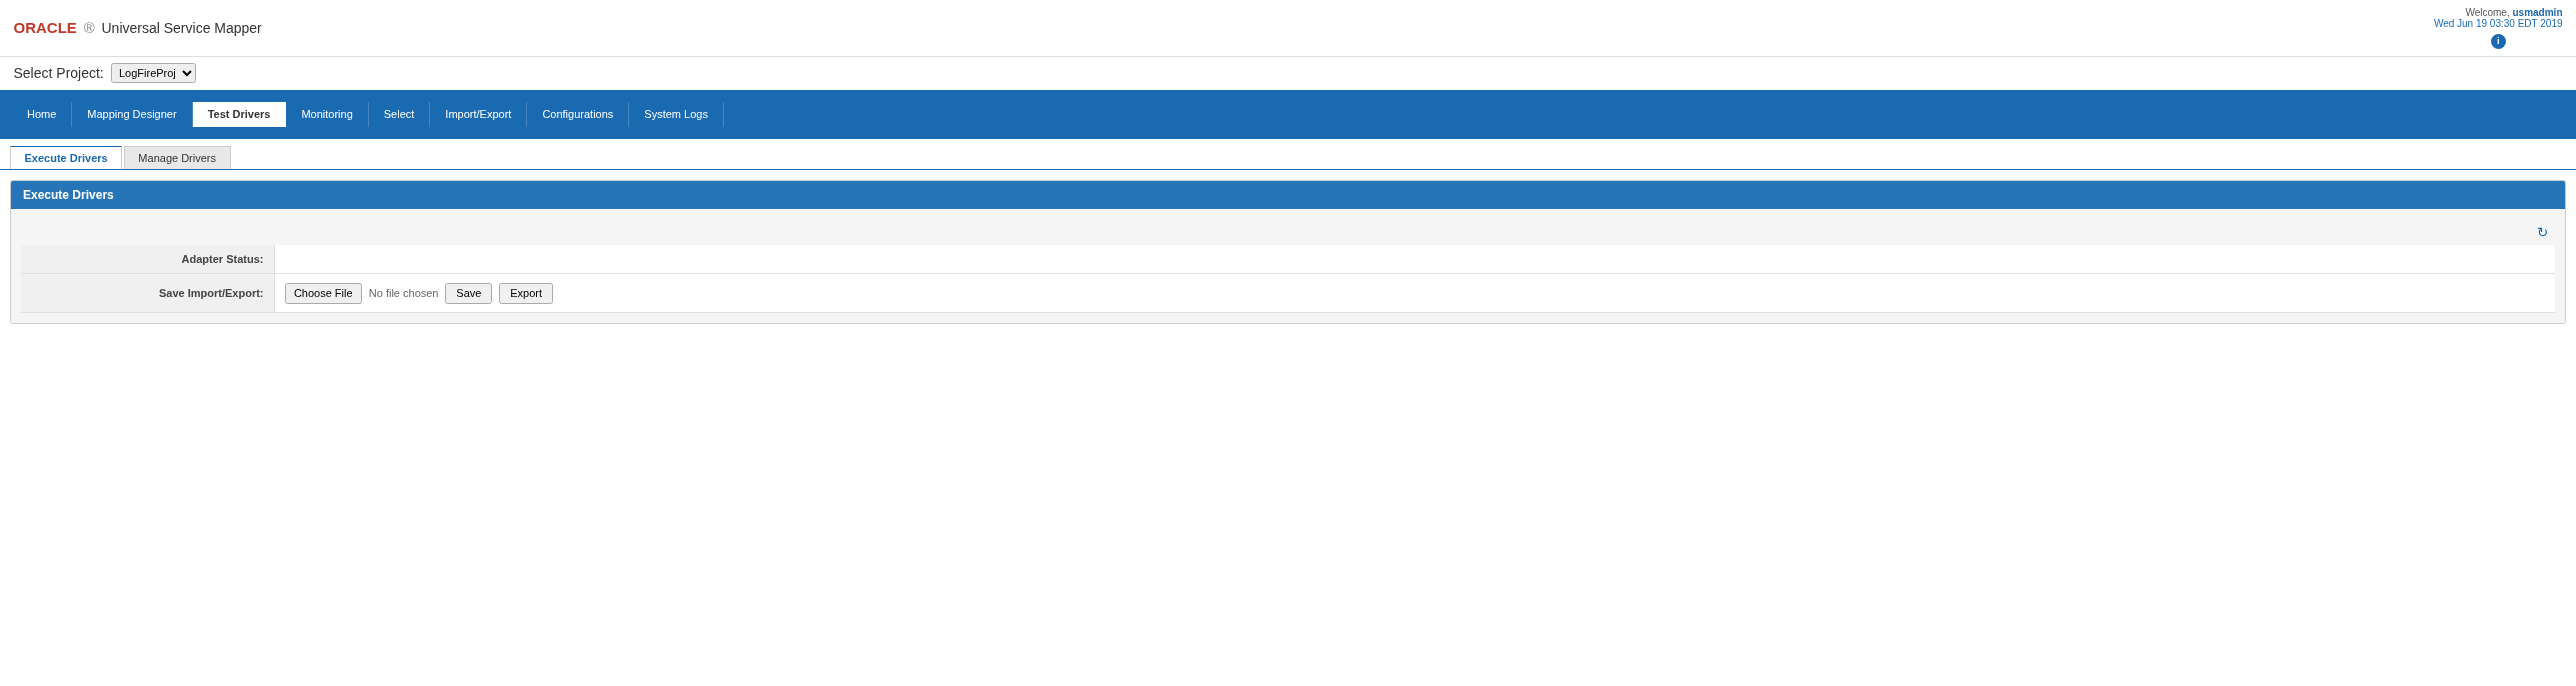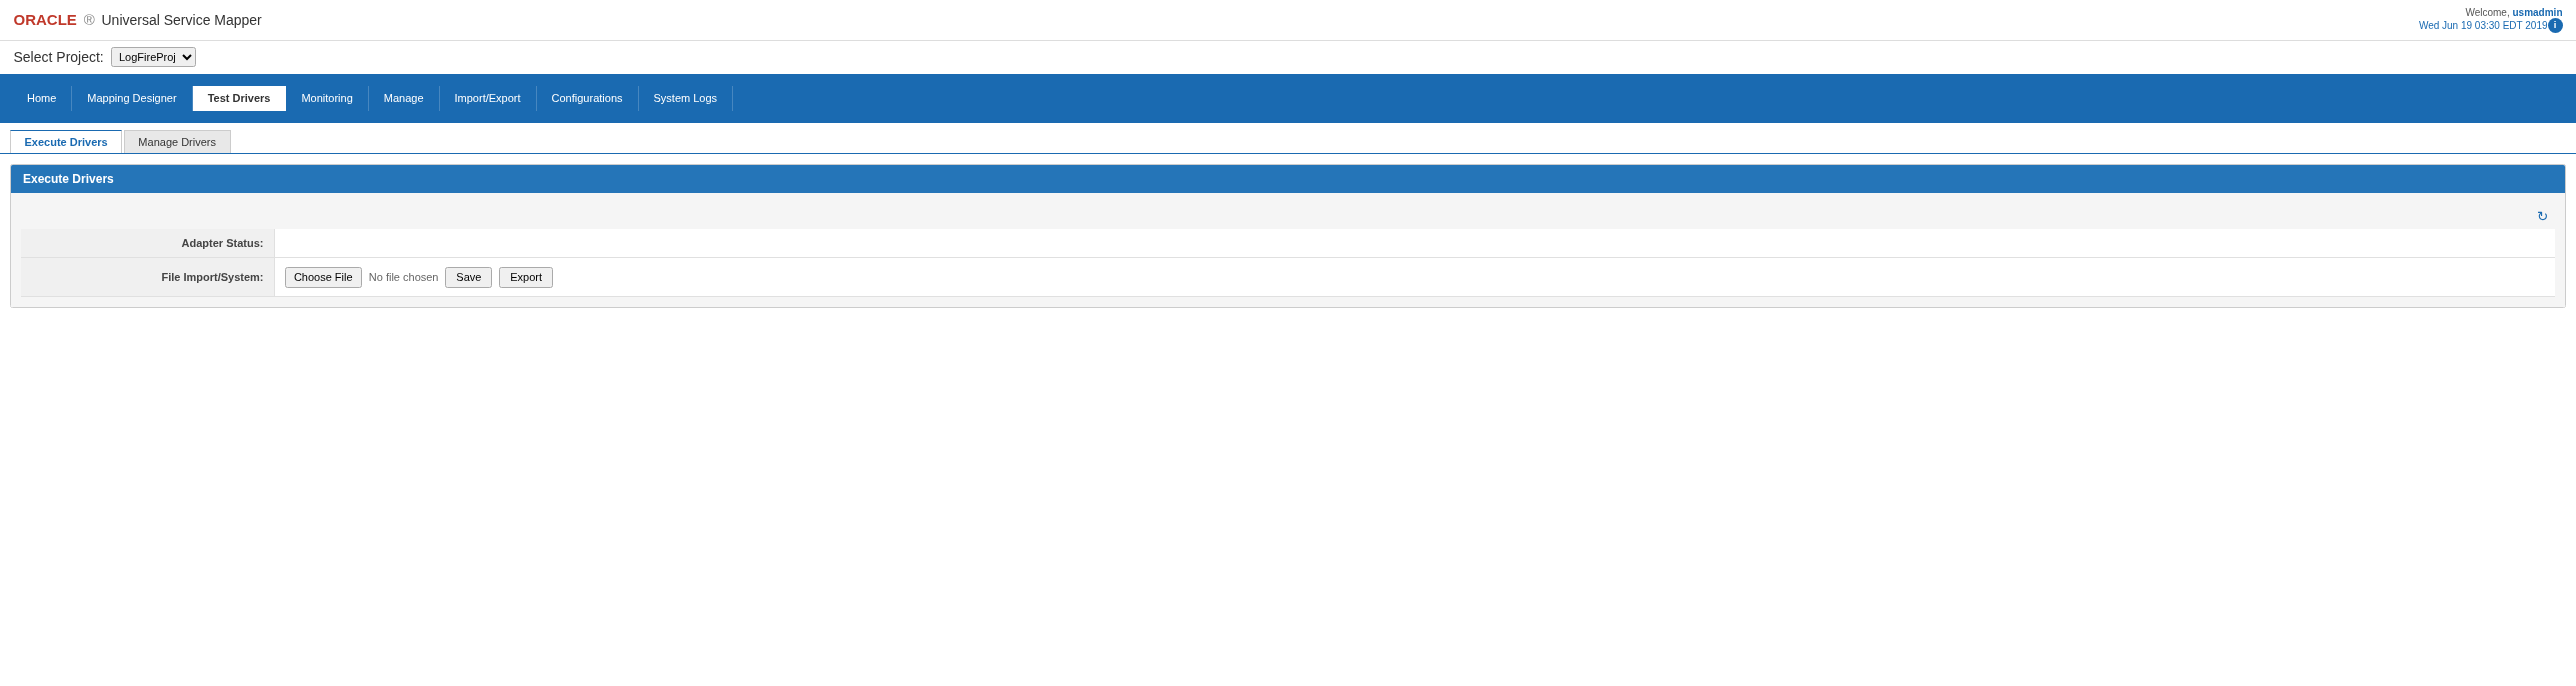--- a/index.html
+++ b/index.html
@@ -5,21 +5,21 @@
     * { box-sizing: border-box; margin: 0; padding: 0; }
     body { font-family: Arial, sans-serif; font-size: 11px; background: #fff; color: #333; }
 
     
     .header { display: flex; justify-content: space-between; align-items: center; padding: 6.8px 13.5px; border-bottom: 0.8px solid #ddd; }
     .header-logo { display: flex; align-items: center; gap: 6.8px; }
     .logo-oracle { color: #c0392b; font-weight: bold; font-size: 15px; }
     .logo-text { font-size: 14px; color: #333; }
     .header-user { text-align: right; font-size: 10px; color: #555; }
     .header-user .username { color: #1a6ab1; font-weight: bold; }
-    .header-datetime { display: flex; align-items: center; color: #1a6ab1; font-size: 10px; }
+    .header-datetime { display: flex; align-items: center; gap: 5px; color: #1a6ab1; font-size: 10px; flex-direction: column; }
 
     
     .project-bar { padding: 6.8px 13.5px; display: flex; align-items: center; gap: 6.8px; }
     .project-label { font-size: 14px; color: #333; }
     .project-select { border: 0.8px solid #aaa; border-radius: 2.5px; padding: 1.7px 3.4px; font-size: 11px; }
 
     
     .nav-tabs { display: flex; background: #1a6ab1; padding: 12px; }
     .nav-tab { padding: 6.8px 15px; color: #fff; font-size: 11px; cursor: pointer; border-right: 0.8px solid rgba(255,255,255,0.2); text-decoration: none; }
     .nav-tab.active { background: #fff; color: #333; font-weight: bold; }
@@ -97,21 +97,21 @@
   <select class="project-select">
     <option>LogFireProj</option>
   </select>
 </div>
 
 <div class="nav-tabs">
   <span class="nav-tab">Home</span>
   <span class="nav-tab">Mapping Designer</span>
   <span class="nav-tab active">Test Drivers</span>
   <span class="nav-tab">Monitoring</span>
-  <span class="nav-tab">Manage</span>
+  <span class="nav-tab">Select</span>
   <span class="nav-tab">Import/Export</span>
   <span class="nav-tab">Configurations</span>
   <span class="nav-tab">System Logs</span>
 </div>
 
 <div class="sub-tabs">
   <div class="sub-tab active">Execute Drivers</div>
   <div class="sub-tab">Manage Drivers</div>
 </div>
 
@@ -130,21 +130,21 @@
 
         <tbody>
 
         <tr>
           <td class="label-cell">Adapter Status:</td>
           <td class="value-cell"></td>
         </tr>
 
 
         <tr>
-          <td class="label-cell">File Import/System:</td>
+          <td class="label-cell">Save Import/Export:</td>
           <td class="value-cell">
             <div class="file-import-row">
               <button class="choose-file-btn">Choose File</button>
               <span class="no-file-text">No file chosen</span>
               <button class="save-btn">Save</button>
               <button class="export-btn">Export</button>
             </div>
           </td>
         </tr>
 

